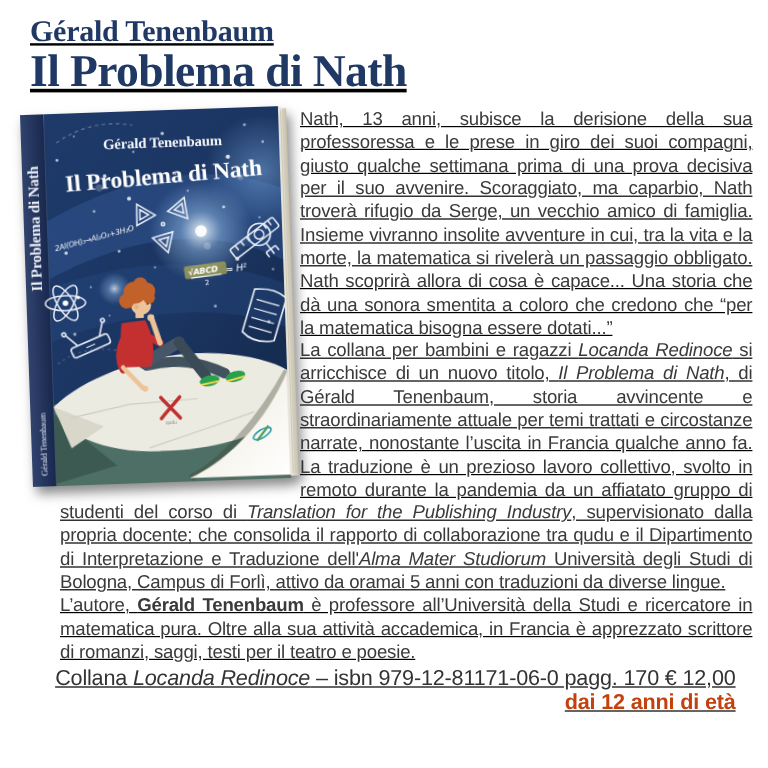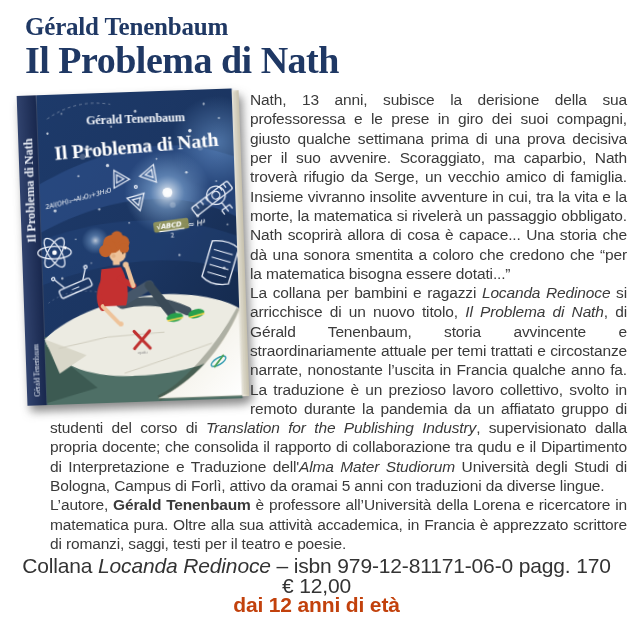--- a/index.html
+++ b/index.html
@@ -1,33 +1,33 @@
 <!DOCTYPE html>
 <html><head>
 <meta charset="utf-8">
 <style>
   html,body{margin:0;padding:0;background:#ffffff;}
   .page{position:relative;width:640px;height:640px;overflow:hidden;background:#fff;
-        font-family:"Liberation Sans",sans-serif;}
+        font-family:"Liberation Sans",sans-serif;text-decoration:underline;}
   
   .header{padding:14px 0 0 25px;color:#1f3864;font-family:"Liberation Serif",serif;}
   .header h1{margin:0;font-size:25px;line-height:1.05;font-weight:bold;letter-spacing:-0.2px;}
   .header h2{margin:1px 0 0 0;font-size:38px;line-height:1.05;font-weight:bold;letter-spacing:-0.5px;}
   
   .content{margin-top:9px;padding:0 13px 0 20px;font-size:15.5px;line-height:19.3px;
            color:#3a3a3a;text-align:justify;letter-spacing:-0.15px;}
   .content p{margin:0;padding-left:30px;}
   .it{font-style:italic;}
   .bd{font-weight:bold;}
   
   .book{float:left;width:222px;height:310px;margin:2px 6px 2px 2px;
         transform:rotate(-2deg);filter:drop-shadow(3px 6px 5px rgba(40,40,40,0.55));}
   .book svg{display:block;width:100%;height:100%;}
   
-  .footer{text-align:center;padding:3px 14px 0 0;font-size:21px;line-height:19.5px;color:#333;}
+  .footer{text-align:right;padding:3px 14px 0 0;font-size:18px;line-height:19.5px;color:#333;}
   .footer .age{font-weight:bold;color:#c2410c;}
 </style>
 </head>
 <body>
 
 <div class="page">
 
   <div class="header">
     <h1>Gérald Tenenbaum</h1>
     <h2>Il Problema di Nath</h2>
@@ -229,21 +229,21 @@
 
         <g>
           <rect x="219" y="2" width="7" height="316" fill="url(#pageEdge)"></rect>
           <path d="M221,4 L221,316 M223,4 L223,316 M225,4 L225,316" stroke="#bdb8a6" stroke-width="0.5"></path>
         </g>
       </svg>
     </figure>
 
     <p><span>Nath, 13 anni, subisce la derisione della sua professoressa e le prese in giro dei suoi compagni, giusto qualche settimana prima di una prova decisiva per il suo avvenire. Scoraggiato, ma caparbio, Nath troverà rifugio da Serge, un vecchio amico di famiglia. Insieme vivranno insolite avventure in cui, tra la vita e la morte, la matematica si rivelerà un passaggio obbligato. Nath scoprirà allora di cosa è capace... Una storia che dà una sonora smentita a coloro che credono che “per la matematica bisogna essere dotati...”</span></p>
     <p><span>La collana per bambini e ragazzi </span><span class="it">Locanda Redinoce</span><span> si arricchisce di un nuovo titolo, </span><span class="it">Il Problema di Nath</span><span>, di Gérald Tenenbaum, storia avvincente e straordinariamente attuale per temi trattati e circostanze narrate, nonostante l’uscita in Francia qualche anno fa. La traduzione è un prezioso lavoro collettivo, svolto in remoto durante la pandemia da un affiatato gruppo di studenti del corso di </span><span class="it">Translation for the Publishing Industry</span><span>, supervisionato dalla propria docente; che consolida il rapporto di collaborazione tra qudu e il Dipartimento di Interpretazione e Traduzione dell'</span><span class="it">Alma Mater Studiorum</span><span> Università degli Studi di Bologna, Campus di Forlì, attivo da oramai 5 anni con traduzioni da diverse lingue.</span></p>
-    <p><span>L’autore, </span><span class="bd">Gérald Tenenbaum</span><span> è professore all’Università della Lorena e ricercatore in matematica pura. Oltre alla sua attività accademica, in Francia è apprezzato scrittore di romanzi, saggi, testi per il teatro e poesie.</span></p>
+    <p><span>L’autore, </span><span class="bd">Gérald Tenenbaum</span><span> è professore all’Università della Studi e ricercatore in matematica pura. Oltre alla sua attività accademica, in Francia è apprezzato scrittore di romanzi, saggi, testi per il teatro e poesie.</span></p>
 
     <div class="footer">
       <div><span>Collana </span><span class="it">Locanda Redinoce</span><span> – isbn 979-12-81171-06-0 pagg. 170 € 12,00</span></div>
       <div class="age">dai 12 anni di età</div>
     </div>
 
   </div>
 
 </div>
 

